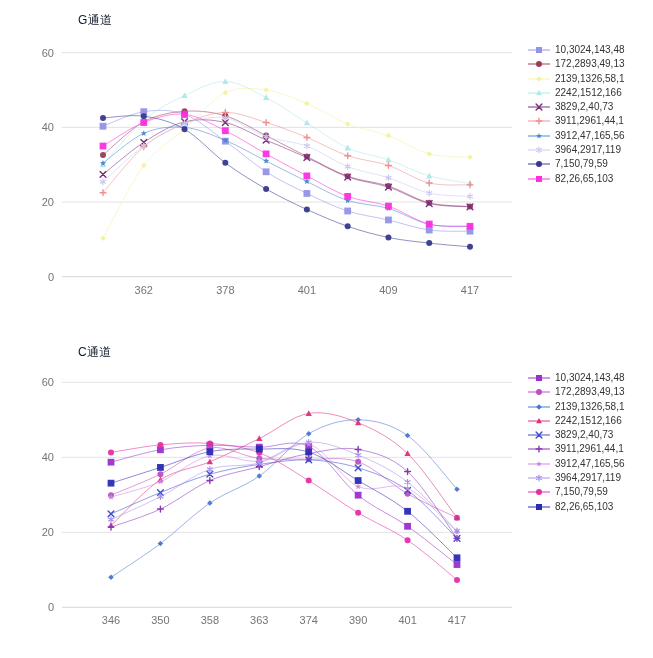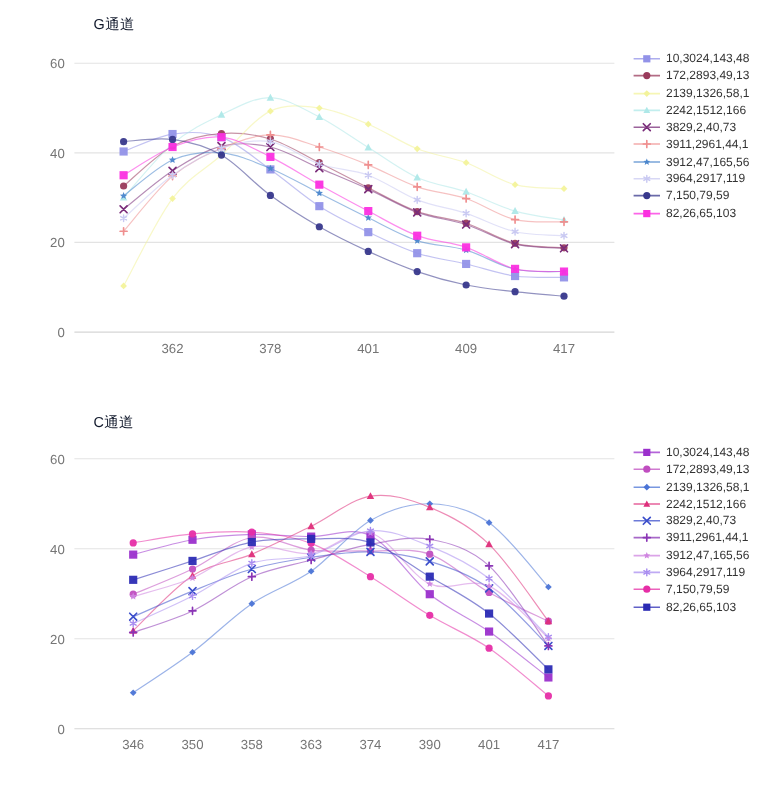--- a/index.html
+++ b/index.html
@@ -16,21 +16,21 @@
     margin-left:46px;
   }
   #chart-c .chart-title{top:15px;}
   .plot-svg{position:absolute;left:0;top:0;width:653px;height:329px;}
   .legend{
     position:absolute;left:527px;width:126px;overflow:hidden;
   }
   #chart-g .legend{top:44px;height:148px;}
   #chart-c .legend{top:43px;height:148px;}
   .legend-row{
-    display:flex;align-items:flex-start;height:11px;margin-bottom:3.3px;
+    display:flex;align-items:flex-end;height:11px;margin-bottom:3.3px;
     white-space:nowrap;cursor:pointer;
   }
   .legend-swatch{flex:0 0 24px;height:10px;margin-right:4px;}
   .legend-label{font-size:10px;color:#333333;}
   .tick-label{fill:#757575;font-size:11px;font-family:"Liberation Sans", sans-serif;}
 </style>
 </head>
 <body>
 
 <div class="page">

